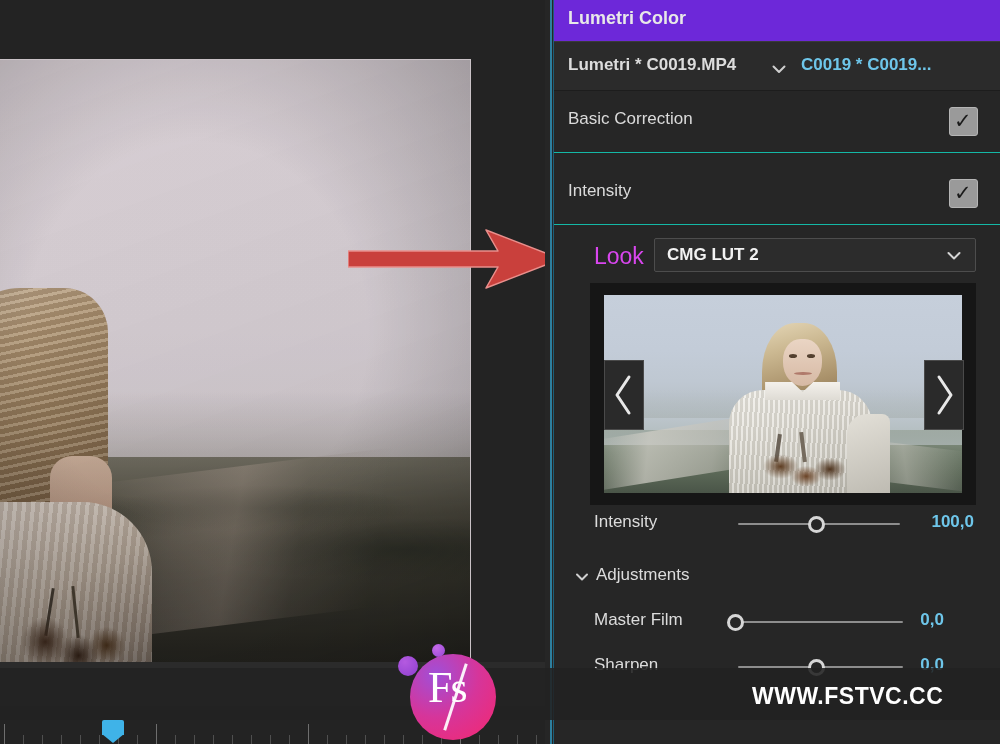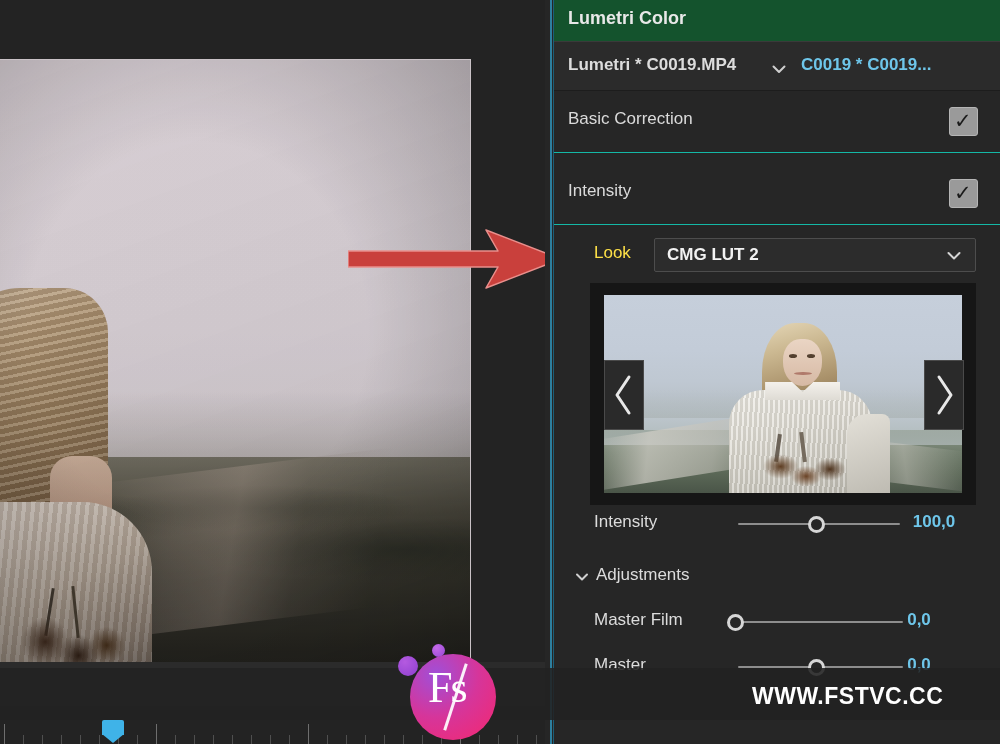--- a/index.html
+++ b/index.html
@@ -66,42 +66,42 @@
                 border-left:11px solid transparent;border-right:11px solid transparent;border-top:9px solid #3fb3e8;}
 
   
   #arrow{position:absolute;left:348px;top:228px;width:215px;height:62px;}
 
   
   #lumetri{position:absolute;left:545px;top:0;width:455px;height:744px;background:#262626;}
   #panel-active-border{position:absolute;left:5px;top:0;width:2px;height:744px;background:#2e7f9e;}
   #panel-active-border2{position:absolute;left:8px;top:0;width:1px;height:744px;background:#1c5f78;}
 
-  #panel-header{position:absolute;left:9px;top:0;width:446px;height:56px;background:#14532d;}
+  #panel-header{position:absolute;left:9px;top:0;width:446px;height:56px;background:#6d28d9;}
   #panel-title{position:absolute;left:14px;top:8px;color:#e8e8e8;font-size:18px;font-weight:bold;}
   #panel-menu-icon{position:absolute;left:162px;top:11px;}
   .hamline{width:20px;height:2px;background:#cfcfcf;margin-bottom:4px;border-radius:1px;}
 
   #clip-bar{position:absolute;left:9px;top:41px;width:446px;height:48px;background:#2b2b2b;
             border-top:1px solid #3a3a3a;border-bottom:1px solid #1d1d1d;}
   #master-label{position:absolute;left:14px;top:13px;color:#dcdcdc;font-size:17px;font-weight:bold;}
   #master-chevron{position:absolute;left:216px;top:19px;}
   #clip-name{position:absolute;left:247px;top:13px;color:#6ec6ea;font-size:17px;font-weight:bold;}
 
   .section-row{position:absolute;left:9px;width:446px;height:62px;border-bottom:1px solid #14b8a6;}
   .section-title{position:absolute;left:14px;top:19px;color:#dbdbdb;font-size:17px;}
   .section-check{position:absolute;right:22px;top:17px;width:27px;height:27px;background:#9a9a9a;
                  border-radius:3px;border:1px solid #b5b5b5;}
   .check-glyph{position:absolute;left:4px;top:0px;color:#1a1a1a;font-size:21px;font-weight:bold;line-height:25px;}
 
   #basic-row{top:90px;}
   #creative-row{top:162px;}
 
   
-  #look-label{position:absolute;left:594px;top:243px;color:#fde047;font-size:17px;}
+  #look-label{position:absolute;left:594px;top:243px;color:#d946ef;font-size:23px;}
   #look-field{position:absolute;left:654px;top:238px;width:320px;height:32px;background:#2c2c2c;
               border:1px solid #4d4d4d;border-radius:2px;}
   #look-value{position:absolute;left:12px;top:6px;color:#f2f2f2;font-size:17px;font-weight:bold;}
   #look-chevron{position:absolute;right:12px;top:9px;}
 
   
   #lut-preview{position:absolute;left:590px;top:283px;width:386px;height:222px;background:#161616;
                padding:0;box-sizing:border-box;}
   #lut-img{position:absolute;left:14px;top:12px;width:358px;height:198px;overflow:hidden;background:#c9d2de;}
   .li{position:absolute;}
@@ -138,21 +138,21 @@
   #li-rsleeve{left:68%;top:60%;width:12%;height:40%;border-radius:20px 8px 0 0;background:linear-gradient(160deg,#e3e0d8,#bebbb2);}
 
   .lut-nav{position:absolute;top:77px;width:38px;height:68px;background:#2a2a2a;border:1px solid #4a4a4a;}
   #lut-prev{left:14px;}
   #lut-next{left:334px;}
 
   
   #intensity-label{position:absolute;left:594px;top:512px;color:#dcdcdc;font-size:17px;}
   .slider-track{position:absolute;height:2px;background:#8d8d8d;border-radius:1px;}
   .slider-knob{position:absolute;width:17px;height:17px;border-radius:50%;border:3px solid #d6d6d6;background:#262626;box-sizing:border-box;}
-  .val{position:absolute;color:#6ec6ea;font-size:17px;font-weight:bold;text-align:center;}
+  .val{position:absolute;color:#6ec6ea;font-size:17px;font-weight:bold;text-align:right;}
 
   #intensity-track{left:738px;top:523px;width:162px;}
   #intensity-knob{left:808px;top:516px;}
   #intensity-val{left:894px;top:512px;width:80px;}
 
   
   #adj-chevron{position:absolute;left:574px;top:570px;}
   #adj-title{position:absolute;left:596px;top:565px;color:#dcdcdc;font-size:17px;}
 
   #faded-label{position:absolute;left:594px;top:610px;color:#dcdcdc;font-size:17px;}
@@ -353,21 +353,21 @@
       <path d="M3 4.5 L8 9.5 L13 4.5" fill="none" stroke="#cfcfcf" stroke-width="2" stroke-linecap="round" stroke-linejoin="round"></path>
     </svg>
   </span>
   <span id="adj-title">Adjustments</span>
 
   <span id="faded-label">Master Film</span>
   <div class="slider-track" id="faded-track"></div>
   <div class="slider-knob" id="faded-knob"></div>
   <span class="val" id="faded-val">0,0</span>
 
-  <span id="sharpen-label">Master</span>
+  <span id="sharpen-label">Sharpen</span>
   <div class="slider-track" id="sharpen-track"></div>
   <div class="slider-knob" id="sharpen-knob"></div>
   <span class="val" id="sharpen-val">0,0</span>
 
   <div id="watermark-bar"></div>
   <div id="wm-dot1"></div>
   <div id="wm-dot2"></div>
   <div id="wm-logo">
     <span id="wm-fs">Fs</span>
     <span id="wm-slash"></span>

